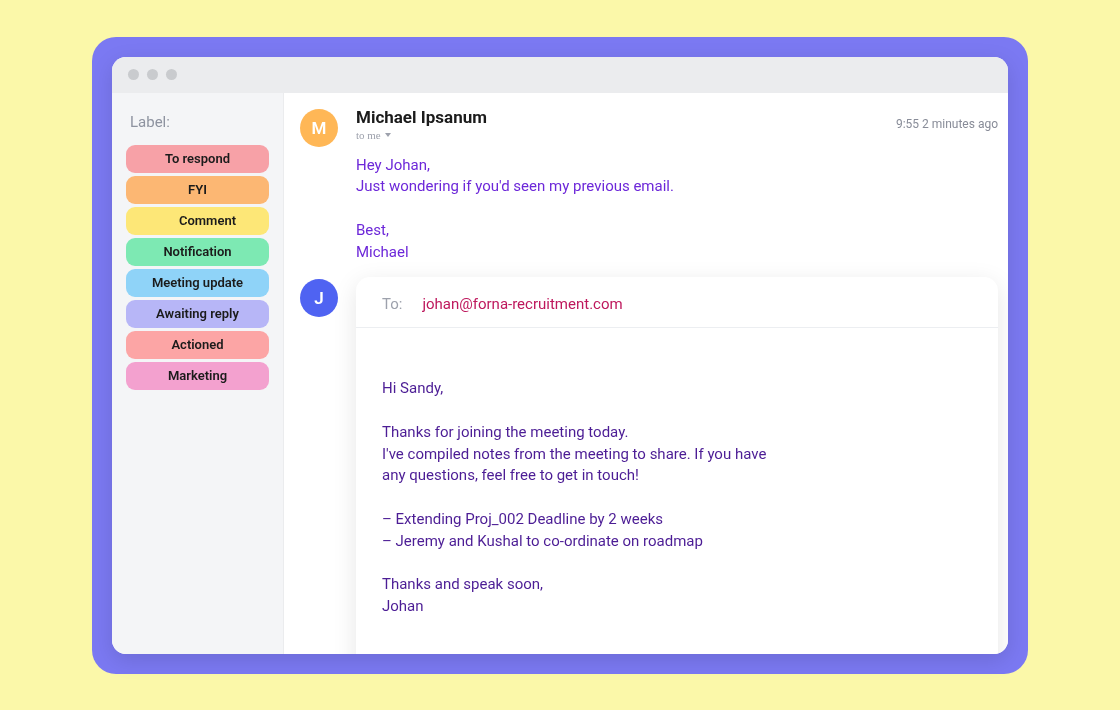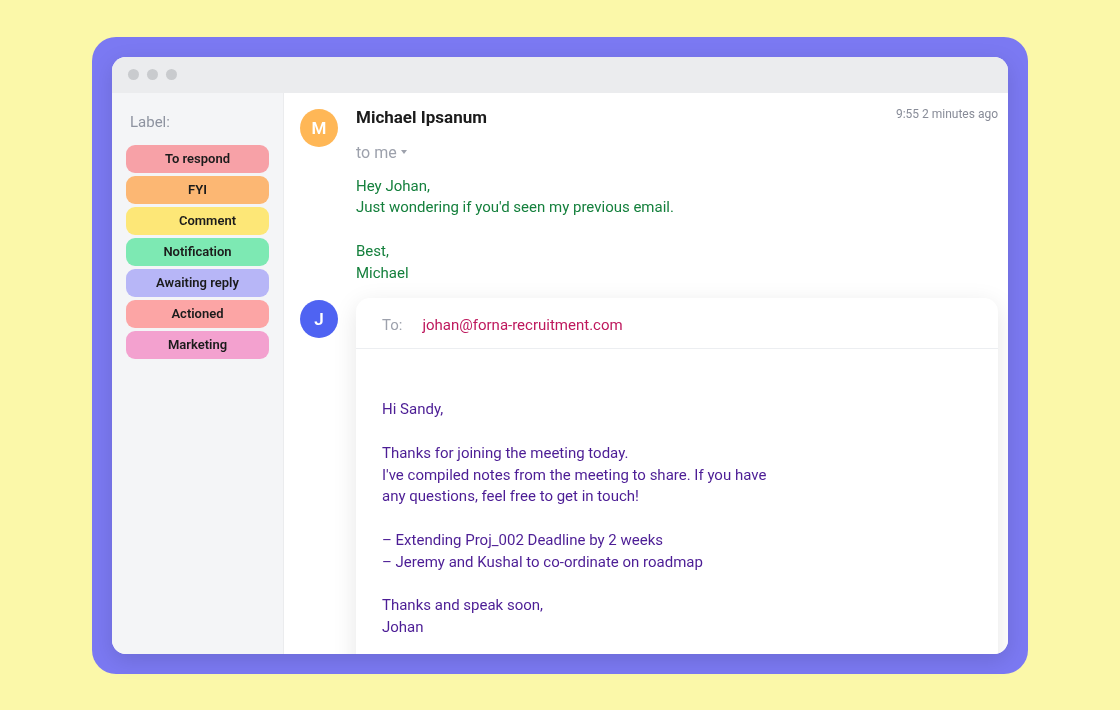--- a/index.html
+++ b/index.html
@@ -96,38 +96,39 @@
       justify-content: center;
       color: #fff;
       font-weight: 600;
       font-size: 17px;
       flex-shrink: 0;
       margin-top: 2px;
     }
     .msg-content { flex: 1; }
     .msg-header {
       display: flex;
-      align-items: flex-start;
+      align-items: center;
       justify-content: space-between;
       gap: 3px;
     }
     .sender { font-size: 17px; font-weight: 700; color: #1b1b1b; }
     .meta { font-size: 12px; color: #888c98; white-space: nowrap; }
     .recipient-line {
-      font-size: 16px;
+      font-size: 11px;
       color: #9da1ac;
-      margin-top: 16px;
+      margin-top: 2px;
       display: flex;
       align-items: center;
       gap: 4px;
+      font-family: Liberation Serif, serif;
     }
     .msg-body {
       margin-top: 14px;
       font-size: 15px;
-      color: #15803d;
+      color: #6d28d9;
       line-height: 1.45;
       white-space: pre-line;
     }
     .compose-card {
       flex: 1;
       background: #fff;
       border-radius: 14px;
       box-shadow: 0 6px 24px rgba(0,0,0,0.10);
       padding: 0;
       display: flex;
@@ -204,20 +205,21 @@
 
     <div class="app-body">
 
       <aside class="sidebar">
         <div class="sidebar-heading">Label:</div>
 
         <div class="label-pill" style="background: rgb(247, 161, 167);">To respond</div>
         <div class="label-pill" style="background: rgb(252, 183, 115);">FYI</div>
         <div class="label-pill" style="background: rgb(253, 231, 119); padding-left: 20px;">Comment</div>
         <div class="label-pill" style="background: rgb(125, 233, 179);">Notification</div>
+        <div class="label-pill" style="background: rgb(143, 211, 248);">Meeting update</div>
         <div class="label-pill" style="background: rgb(183, 182, 247);">Awaiting reply</div>
         <div class="label-pill" style="background: #fca5a5;">Actioned</div>
         <div class="label-pill" style="background: rgb(243, 161, 207);">Marketing</div>
       </aside>
 
       <main class="main">
 
         <div class="thread-row">
           <div class="avatar" style="background:#ffb756">M</div>
           <div class="msg-content">

